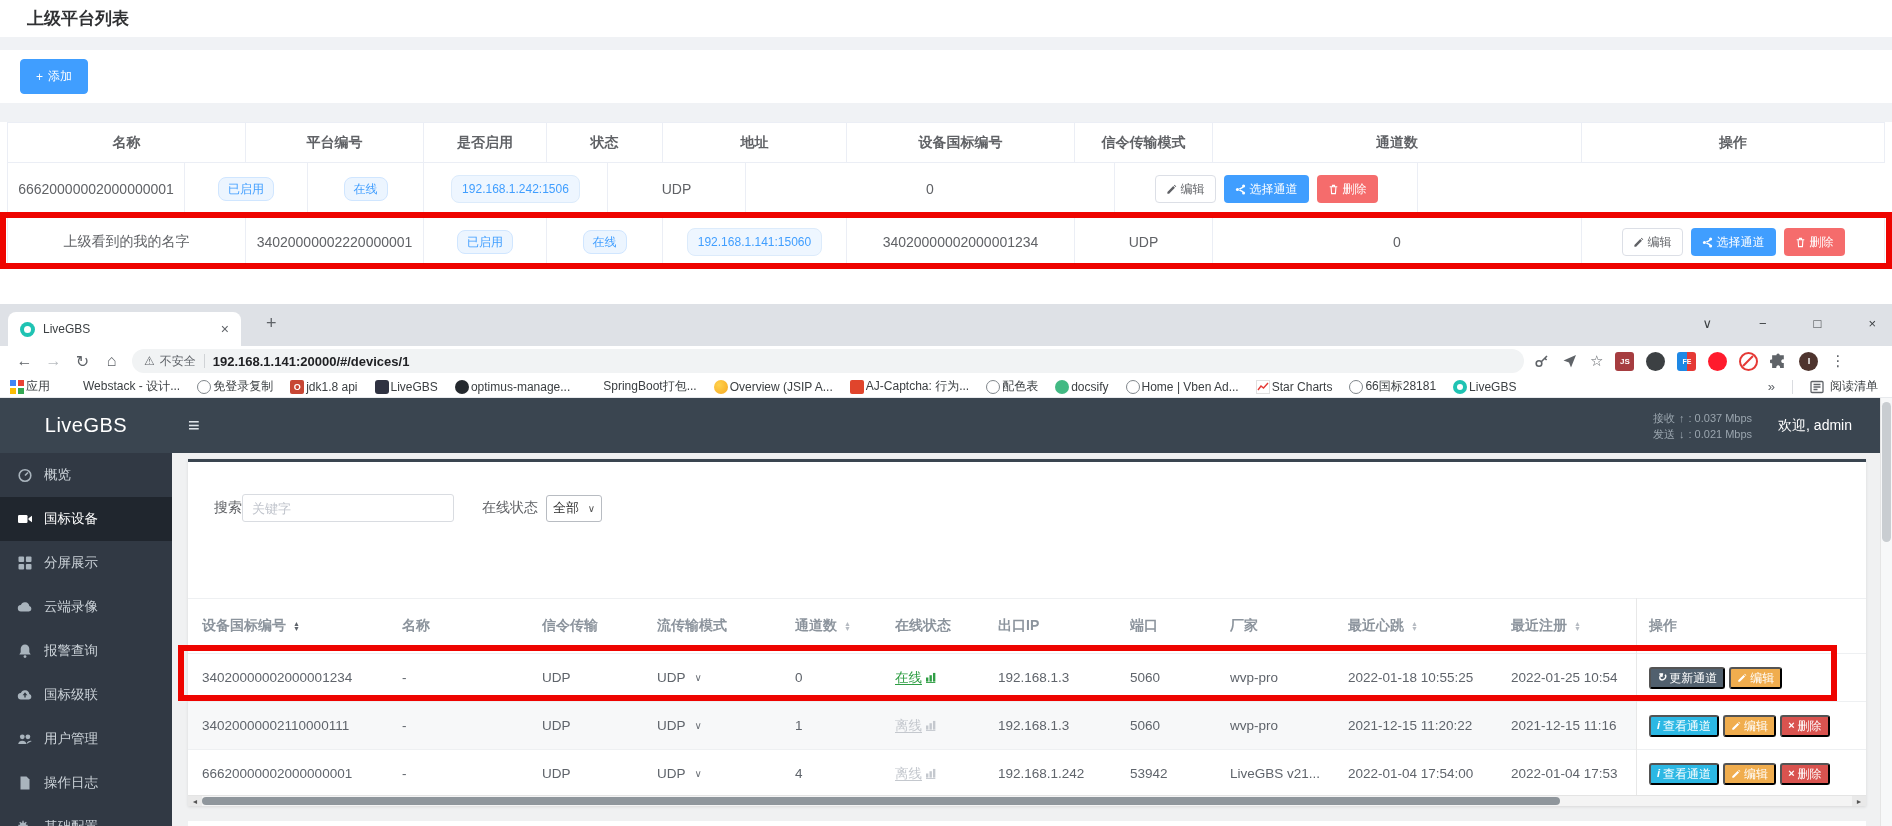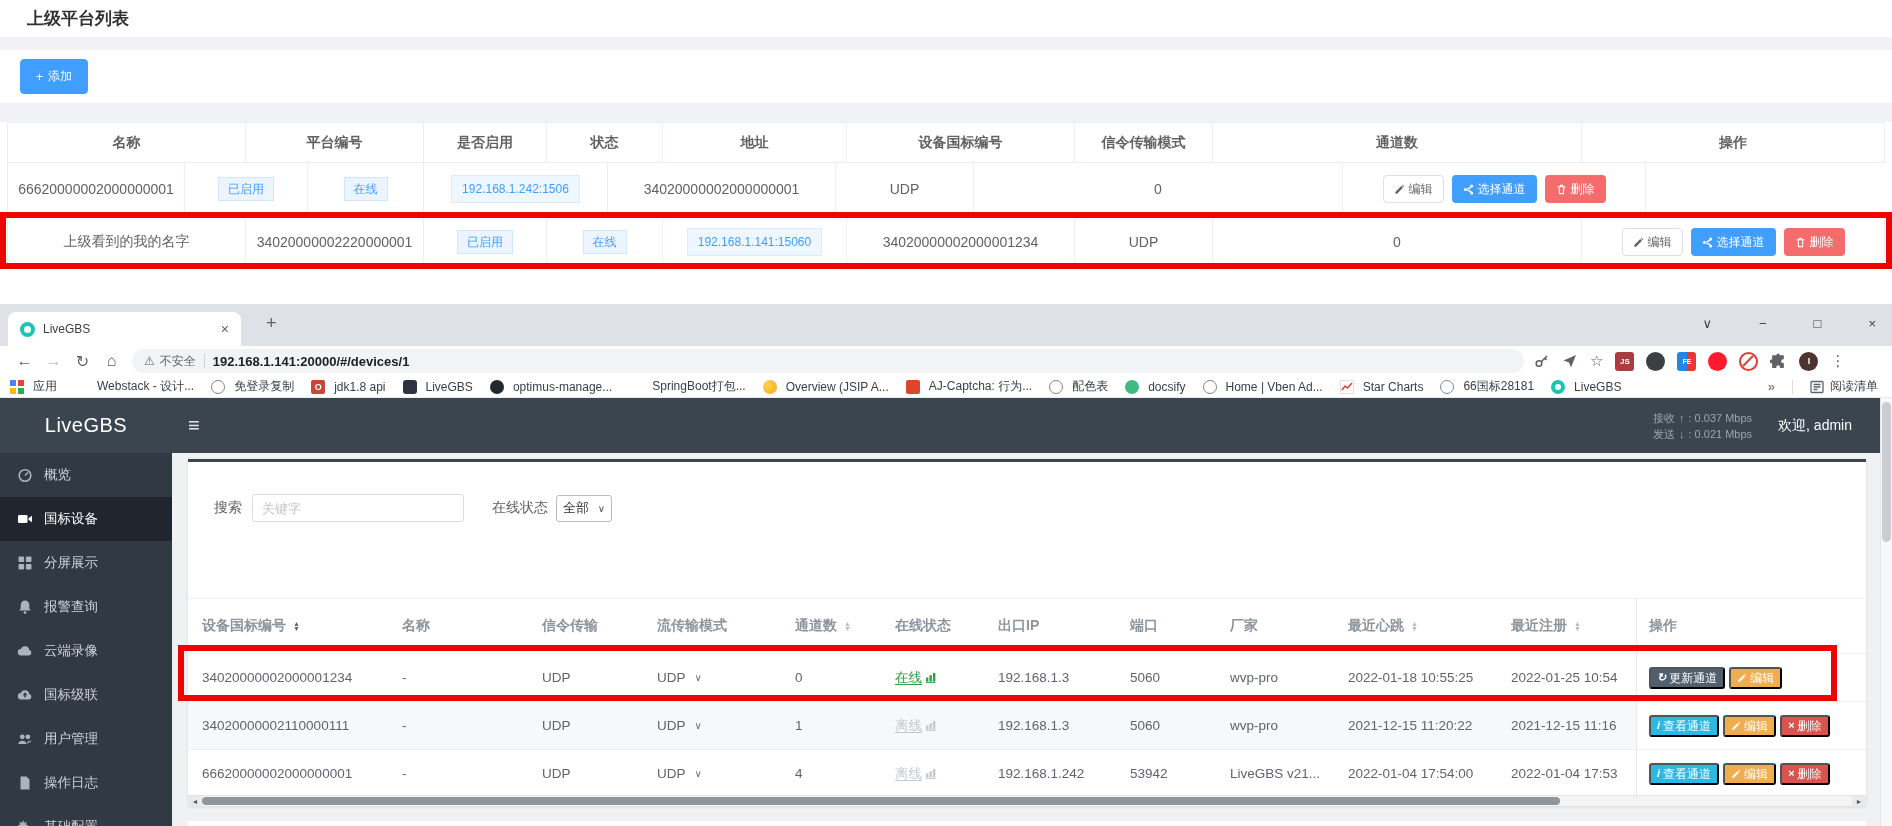--- a/index.html
+++ b/index.html
@@ -14,21 +14,21 @@
 .g1{height:13px}.g2{height:19px}
 .pp-toolbar{height:53px;background:#fff;display:flex;align-items:center;padding-left:20px}
 .btn-add{background:#409eff;color:#fff;border:1px solid #409eff;border-radius:4px;font-size:12px;padding:8px 15px;display:inline-flex;gap:5px;align-items:center;cursor:pointer}
 .pp-table{margin:0 7px;background:#fff;font-size:14px}
 .pp-row{display:flex;height:53px;background:#fff}
 .pp-row.header{height:41px;border-top:1px solid #ebeef5;color:#909399;font-weight:bold}
 .pp-cell{display:flex;align-items:center;justify-content:center;gap:8px;border-right:1px solid #ebeef5;border-bottom:1px solid #ebeef5;color:#606266;white-space:nowrap;overflow:hidden}
 .pp-cell:first-child{border-left:1px solid #ebeef5}
 .pc1{width:239px}.pc2{width:178px}.pc3{width:123px}.pc4{width:116px}.pc5{width:184px}
 .pc6{width:228px}.pc7{width:138px}.pc8{width:369px}.pc9{width:303px}
-.tag{background:#ecf5ff;border:1px solid #d0e6ff;color:#409eff;font-size:12px;padding:5px 9px;border-radius:0;line-height:1}
+.tag{background:#ecf5ff;border:1px solid #d0e6ff;color:#409eff;font-size:12px;padding:5px 9px;border-radius:8px;line-height:1}
 .tag.addr{padding:7px 10px;border-color:#dcebfb;background:#eef6ff}
 .pbtn{font-size:12px;border-radius:4px;padding:7px 10px;display:inline-flex;align-items:center;gap:4px;border:1px solid transparent;cursor:pointer;line-height:1;white-space:nowrap}
 .pbtn.edit{background:#fff;border-color:#dcdfe6;color:#606266}
 .pbtn.select{background:#409eff;color:#fff}
 .pbtn.del{background:#f56c6c;color:#fff}
 
 
 .red-frame{position:absolute;border:6px solid #ee0400;pointer-events:none;z-index:60}
 #frame1{left:0;top:212px;width:1892px;height:57px}
 #frame2{left:178px;top:645px;width:1659px;height:56px}
@@ -55,21 +55,21 @@
 .addr-right .uic{color:#5f6368;font-size:15px;cursor:pointer}
 .ext{width:19px;height:19px;border-radius:3px;display:flex;align-items:center;justify-content:center;color:#fff;font-weight:bold;font-size:8px;cursor:pointer;flex:none}
 .ext.js{background:#a63d40}
 .ext.mask{background:#3c4043;border-radius:50%}
 .ext.fe{background:linear-gradient(90deg,#1e88e5 55%,#e53935 55%);font-size:7px}
 .ext.ored{background:#ff1b2d;border-radius:50%;color:#fff;font-size:9px}
 .ext.block{background:#fff;border:2px solid #e53935;border-radius:50%;position:relative}
 .ext.block::after{content:"";position:absolute;left:0;top:6px;width:14px;height:2px;background:#e53935;transform:rotate(-45deg)}
 .ext.avatar{background:#4e342e;border-radius:50%;font-size:9px}
 .bookmarksbar{height:22px;display:flex;align-items:center;padding:0 14px 0 10px;gap:17px;background:#fff;border-bottom:1px solid #e8eaed;font-size:12px;color:#3c4043}
-.bm{display:flex;align-items:center;gap:9px;white-space:nowrap;cursor:pointer}
+.bm{display:flex;align-items:center;gap:2px;white-space:nowrap;cursor:pointer}
 .bm-ic{width:14px;height:14px;flex:none}
 .ic-apps{background-image:linear-gradient(#4285f4,#4285f4),linear-gradient(#ea4335,#ea4335),linear-gradient(#fbbc05,#fbbc05),linear-gradient(#34a853,#34a853);background-size:6px 6px;background-position:0 0,8px 0,0 8px,8px 8px;background-repeat:no-repeat}
 .ic-globe{border:1.5px solid #80868b;border-radius:50%}
 .ic-diamond{width:11px;height:11px;margin:1px;background:#f7a80d;transform:rotate(45deg)}
 .ic-diamond.teal{background:#4fb3bf}
 .ic-sq{border-radius:2px;display:flex;align-items:center;justify-content:center;color:#fff;font-size:9px;font-weight:bold}
 .ic-oracle{background:#c74634}
 .ic-motrix{background:#2f3241;border-radius:3px}
 .ic-github{background:#24292e;border-radius:50%}
 .ic-orange{background:radial-gradient(circle at 35% 35%,#ffd24d,#f6a821);border-radius:50%}
@@ -95,21 +95,21 @@
 .side-item{height:44px;display:flex;align-items:center;gap:11px;padding-left:17px;color:#ccd3d9;font-size:13.5px;cursor:pointer;white-space:nowrap}
 .side-item svg{color:#a9b4bd;flex:none}
 .side-item.active{background:#20262e;color:#fff}
 .side-item.active svg{color:#fff}
 .main{position:absolute;left:172px;top:55px;right:0;bottom:0;background:#f0f1f2}
 .vscroll{position:absolute;right:0;top:0;width:12px;height:428px;background:#f7f8f9;border-left:1px solid #e5e5e5;z-index:30}
 .vthumb{position:absolute;right:1px;top:4px;width:9px;height:140px;background:#c9cdd1;border-radius:5px;cursor:pointer}
 .card{position:absolute;left:16px;top:6px;right:26px;height:347px;background:#fff;border-top:3px solid #3a4550;box-shadow:0 1px 3px rgba(0,0,0,.1)}
 .card-title{text-align:center;padding-top:26px;font-size:17px;color:#303133;font-weight:500}
 .filter-row{display:flex;align-items:center;margin:32px 0 0 26px;font-size:14px;color:#606266}
-.search-input{width:212px;height:28px;border:1px solid #d9dce1;border-radius:3px;padding:0 9px;font-size:13px;color:#333;margin-left:10px;outline:none}
+.search-input{width:212px;height:28px;border:1px solid #d9dce1;border-radius:3px;padding:0 9px;font-size:13px;color:#333;outline:none}
 .search-input::placeholder{color:#c0c4cc}
 .lbl-online{margin-left:28px}
 .select-box{width:56px;height:27px;border:1px solid #b8bcc2;border-radius:3px;display:flex;align-items:center;justify-content:space-between;padding:0 6px;font-size:13px;color:#333;margin-left:8px;cursor:pointer}
 .select-box .caret{font-size:10px;color:#555}
 .dev-table{position:absolute;left:0;right:0;top:136px;bottom:0;overflow:hidden}
 .dt-row{display:flex;align-items:center;height:48px;border-bottom:1px solid #eef0f2;padding-left:14px;font-size:13.5px;color:#5f646b;background:#fff}
 .dt-row.head{height:56px;border-top:1px solid #eef0f2;color:#8c949d;font-weight:bold;font-size:14px}
 .dt-row.stripe{background:#f7f8f9}
 .dc{white-space:nowrap;overflow:hidden;display:flex;align-items:center;gap:5px}
 .dc1{width:200px}.dc2{width:140px}.dc3{width:115px}.dc4{width:138px}.dc5{width:100px}
@@ -189,23 +189,20 @@
         </div>
       <div class="pp-cell pc3">
           <span class="tag">已启用</span>
         </div>
       <div class="pp-cell pc4">
           <span class="tag">在线</span>
         </div>
       <div class="pp-cell pc5">
           <span class="tag addr">192.168.1.242:1506</span>
         </div>
-      <div class="pp-cell pc6">
-          <span>34020000002000000001</span>
-        </div>
       <div class="pp-cell pc7">
           <span>UDP</span>
         </div>
       <div class="pp-cell pc8">
           <span>0</span>
         </div>
       <div class="pp-cell pc9">
         <button class="pbtn edit">
           <svg width="11" height="11" viewBox="0 0 16 16" fill="currentColor">
               <path d="M2 11.5 10.5 3 13 5.5 4.5 14H2v-2.5zM11.5 2 14 4.5l1-1L12.5 1l-1 1z"></path>
@@ -448,30 +445,30 @@
       <svg width="16" height="16" viewBox="0 0 16 16" fill="currentColor">
           <rect x="1.5" y="1.5" width="5.6" height="5.6" rx="1"></rect>
           <rect x="8.9" y="1.5" width="5.6" height="5.6" rx="1"></rect>
           <rect x="1.5" y="8.9" width="5.6" height="5.6" rx="1"></rect>
           <rect x="8.9" y="8.9" width="5.6" height="5.6" rx="1"></rect>
         </svg>
       <span>分屏展示</span>
     </div>
     <div class="side-item">
       <svg width="16" height="16" viewBox="0 0 16 16" fill="currentColor">
+          <path d="M4.2 12.5a3.2 3.2 0 0 1-.4-6.4 4.4 4.4 0 0 1 8.5.9 2.8 2.8 0 0 1-.4 5.5z"></path>
+        </svg>
+      <span>云端录像</span>
+    </div>
+    <div class="side-item">
+      <svg width="16" height="16" viewBox="0 0 16 16" fill="currentColor">
           <path d="M8 1.5a4.3 4.3 0 0 1 4.3 4.3v3.4l1.4 2.3H2.3l1.4-2.3V5.8A4.3 4.3 0 0 1 8 1.5z"></path>
           <circle cx="8" cy="13.6" r="1.4"></circle>
         </svg>
       <span>报警查询</span>
-    </div>
-    <div class="side-item">
-      <svg width="16" height="16" viewBox="0 0 16 16" fill="currentColor">
-          <path d="M4.2 12.5a3.2 3.2 0 0 1-.4-6.4 4.4 4.4 0 0 1 8.5.9 2.8 2.8 0 0 1-.4 5.5z"></path>
-        </svg>
-      <span>云端录像</span>
     </div>
     <div class="side-item">
       <svg width="16" height="16" viewBox="0 0 16 16" fill="currentColor">
           <path d="M4.2 12.5a3.2 3.2 0 0 1-.4-6.4 4.4 4.4 0 0 1 8.5.9 2.8 2.8 0 0 1-.4 5.5z"></path>
           <path d="M8 5.2l2.4 3H5.6z" fill="#313944"></path>
           <rect x="7.3" y="7.5" width="1.4" height="3" fill="#313944"></rect>
         </svg>
       <span>国标级联</span>
     </div>
     <div class="side-item">

